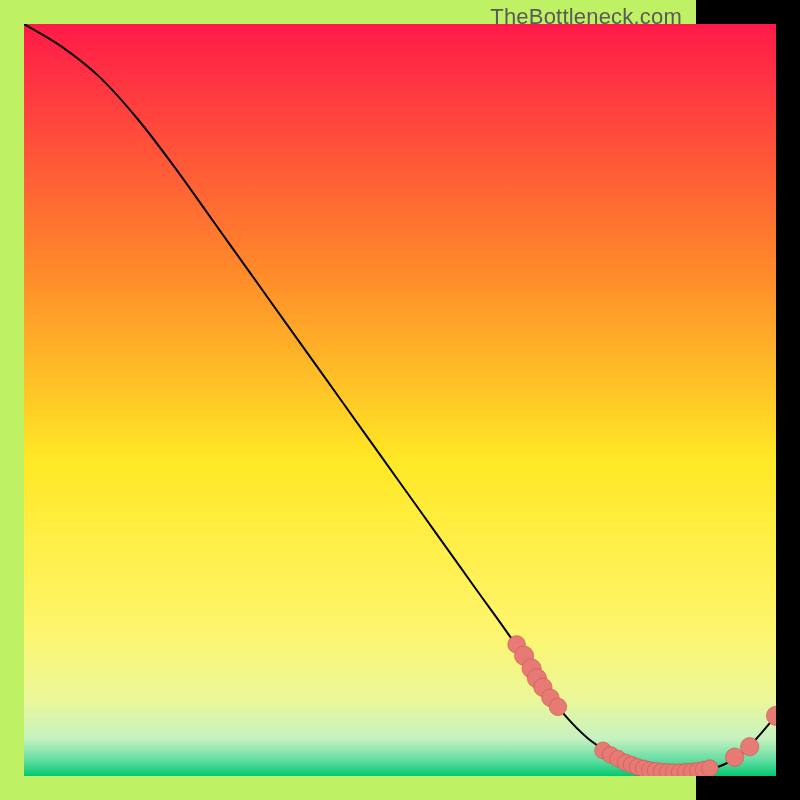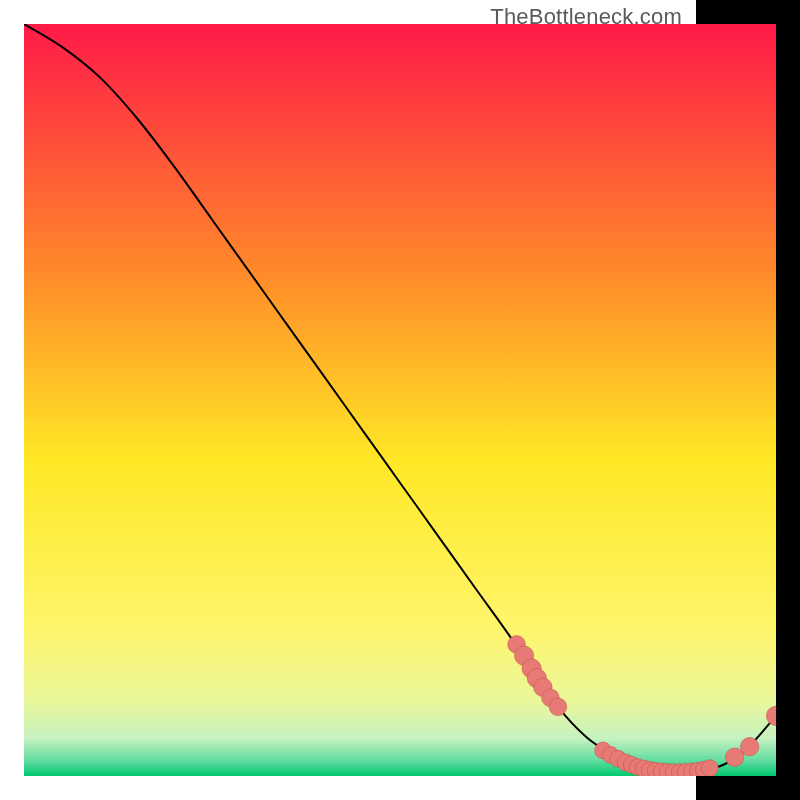--- a/index.html
+++ b/index.html
@@ -8,21 +8,21 @@
     width: 800px;
     height: 800px;
     background: #000000;
     overflow: hidden;
     font-family: Arial, Helvetica, sans-serif;
   }
   .frame {
     position: relative;
     width: 696px;
     height: 800px;
-    background: #ffffff;
+    background: #bef264;
   }
   .watermark {
     position: absolute;
     top: 4px;
     right: 14px;
     color: #5a5a5a;
     font-size: 22px;
     letter-spacing: 0.2px;
     font-weight: 400;
     user-select: none;

